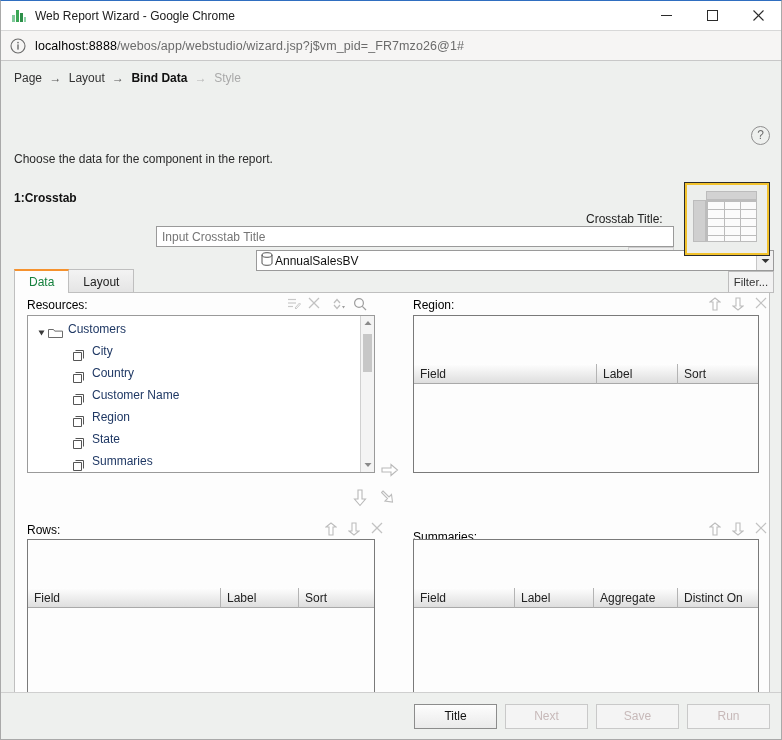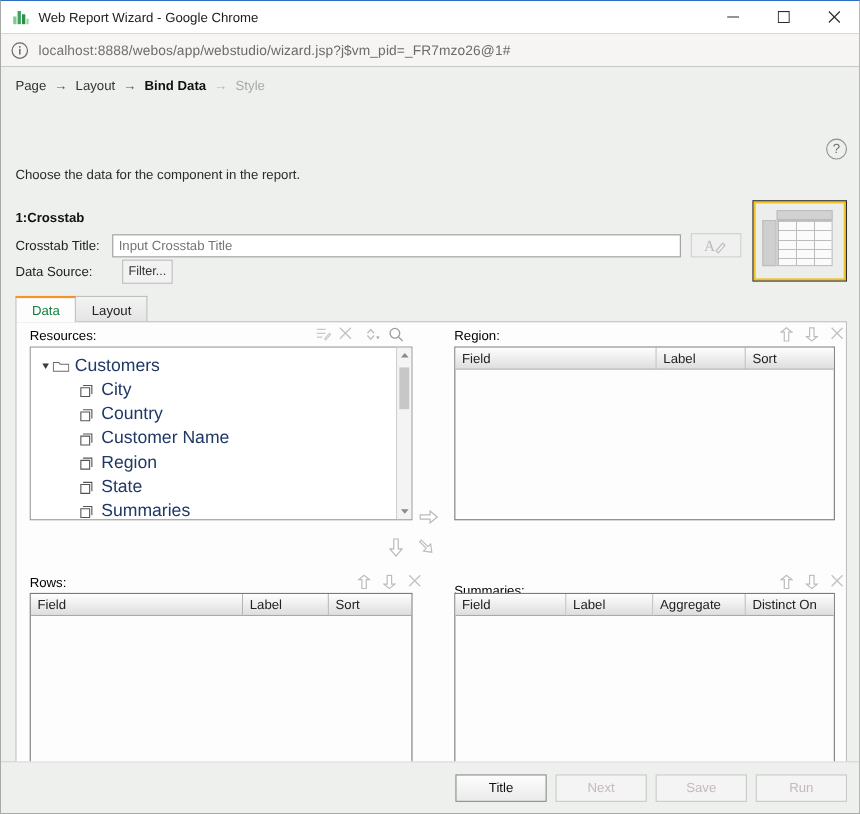--- a/index.html
+++ b/index.html
@@ -49,21 +49,21 @@
   
   .addrbar {
     height:30px; flex:0 0 30px;
     background:#f6f5f4;
     display:flex; align-items:center;
     border-bottom:1px solid #c8c8c8;
     padding-left:9px;
   }
   .info-icon { width:16px; height:16px; flex:0 0 16px; margin-right:9px; }
   .url { font-size:12.5px; color:#3d3d3d; white-space:nowrap; letter-spacing:0.1px; }
-  .url .host { color:#737373; }
+  .url .host { color:#000000; }
   .url .path { color:#6b6b6b; }
 
   
   .page {
     flex:1 1 auto;
     background:#eef0ee;
     position:relative;
     overflow:hidden;
   }
 
@@ -88,21 +88,21 @@
     position:absolute; left:13px; top:91px;
     font-size:12px; color:#2b2b2b;
   }
 
   .comp-title {
     position:absolute; left:13px; top:130px;
     font-size:12px; font-weight:bold; color:#111;
   }
 
   
-  .frow { position:absolute; display:flex; align-items:center; }
+  .frow { position:absolute; display:flex; align-items:flex-end;flex-direction:column; }
   .frow .lbl { font-size:12px; color:#222; }
 
   .txtinput {
     height:21px; border:1px solid #9a9a9a; background:#fff;
     font-size:12px; padding:0 5px; line-height:19px;
     color:#111;
   }
   .txtinput.ph { color:#9b9b9b; }
 
   .sqbtn {
@@ -163,36 +163,36 @@
   .sec-label { position:absolute; font-size:12px; color:#000000; }
   .sec-tools { position:absolute; display:flex; align-items:center; gap:7px; }
   .ticon { width:14px; height:14px; display:block; }
 
   
   .treebox {
     position:absolute; background:#fff; border:1px solid #9a9a9a;
     overflow:hidden;
   }
   .tree { position:absolute; left:0; top:0; right:14px; bottom:0; padding:6px 0 0 8px; }
-  .tnode { display:flex; align-items:center; height:22px; font-size:16px; color:#1f3864; }
+  .tnode { display:flex; height:22px; font-size:12px; color:#1f3864; }
   .tnode .twist { width:12px; display:flex; align-items:center; justify-content:center; }
   .tnode .tico { width:16px; margin-right:4px; display:flex; align-items:center; }
   .tnode.child { padding-left:36px; }
   .tnode .tlabel { color:#1f3864; }
 
   .vscroll {
     position:absolute; right:0; top:0; width:14px; bottom:0;
     background:#f4f4f4; border-left:1px solid #d0d0d0;
   }
   .vscroll .arrw { height:14px; display:flex; align-items:center; justify-content:center;}
   .vscroll .thumbbar { position:absolute; left:2px; right:2px; top:18px; height:38px; background:#c7c7c7;}
 
   
   .gridbox { position:absolute; background:#fdfdfd; border:1px solid #7a7a7a; overflow:hidden;}
-  .ghead { display:flex; height:20px; }
+  .ghead { display:flex; height:20px;margin-top:48px; }
   .gh {
     background:linear-gradient(to bottom,#fefefe,#dedede);
     border-right:1px solid #b4b4b4; border-bottom:1px solid #a9a9a9;
     font-size:12px; color:#222; display:flex; align-items:center; padding-left:6px;
   }
   .gh:last-child { border-right:none; }
 
   
   .xfer { position:absolute; }
 
@@ -281,20 +281,34 @@
       <div class="sqbtn disabled" style="width:46px; height:22px; margin-left:9px;">
         <svg width="22" height="15" viewBox="0 0 22 15">
           <text x="0" y="12" font-family="Liberation Serif, serif" font-size="14" fill="#bbb">A</text>
           <path d="M11 12 L17 5 L19 7 L13 14 Z" fill="none" stroke="#bbb" stroke-width="1"></path>
         </svg>
       </div>
     </div>
 
     <div class="frow" style="left:13px; top:175px; width:760px;">
       <span class="lbl" style="width:88px;">Data Source:</span>
+      <div class="dsbox" style="width:518px;">
+        <span>
+          <svg width="12" height="14" viewBox="0 0 12 14">
+            <ellipse cx="6" cy="3" rx="5" ry="2.3" fill="#fff" stroke="#555" stroke-width="1"></ellipse>
+            <path d="M1 3 V11 A5 2.3 0 0 0 11 11 V3" fill="none" stroke="#555" stroke-width="1"></path>
+          </svg>
+        </span>
+        <span class="dsname">AnnualSalesBV</span>
+        <span class="dsarrow">
+          <svg width="9" height="6" viewBox="0 0 9 6">
+              <path d="M0.5 1 L4.5 5 L8.5 1 Z" fill="#333"></path>
+            </svg>
+        </span>
+      </div>
       <div class="sqbtn" style="width:46px; height:22px; margin-left:9px;">Filter...</div>
     </div>
 
     <div class="thumb">
       <div class="mini">
         <div class="hdr"></div>
           <div class="corner"></div>
           <div class="grid"></div>
       </div>
     </div>

